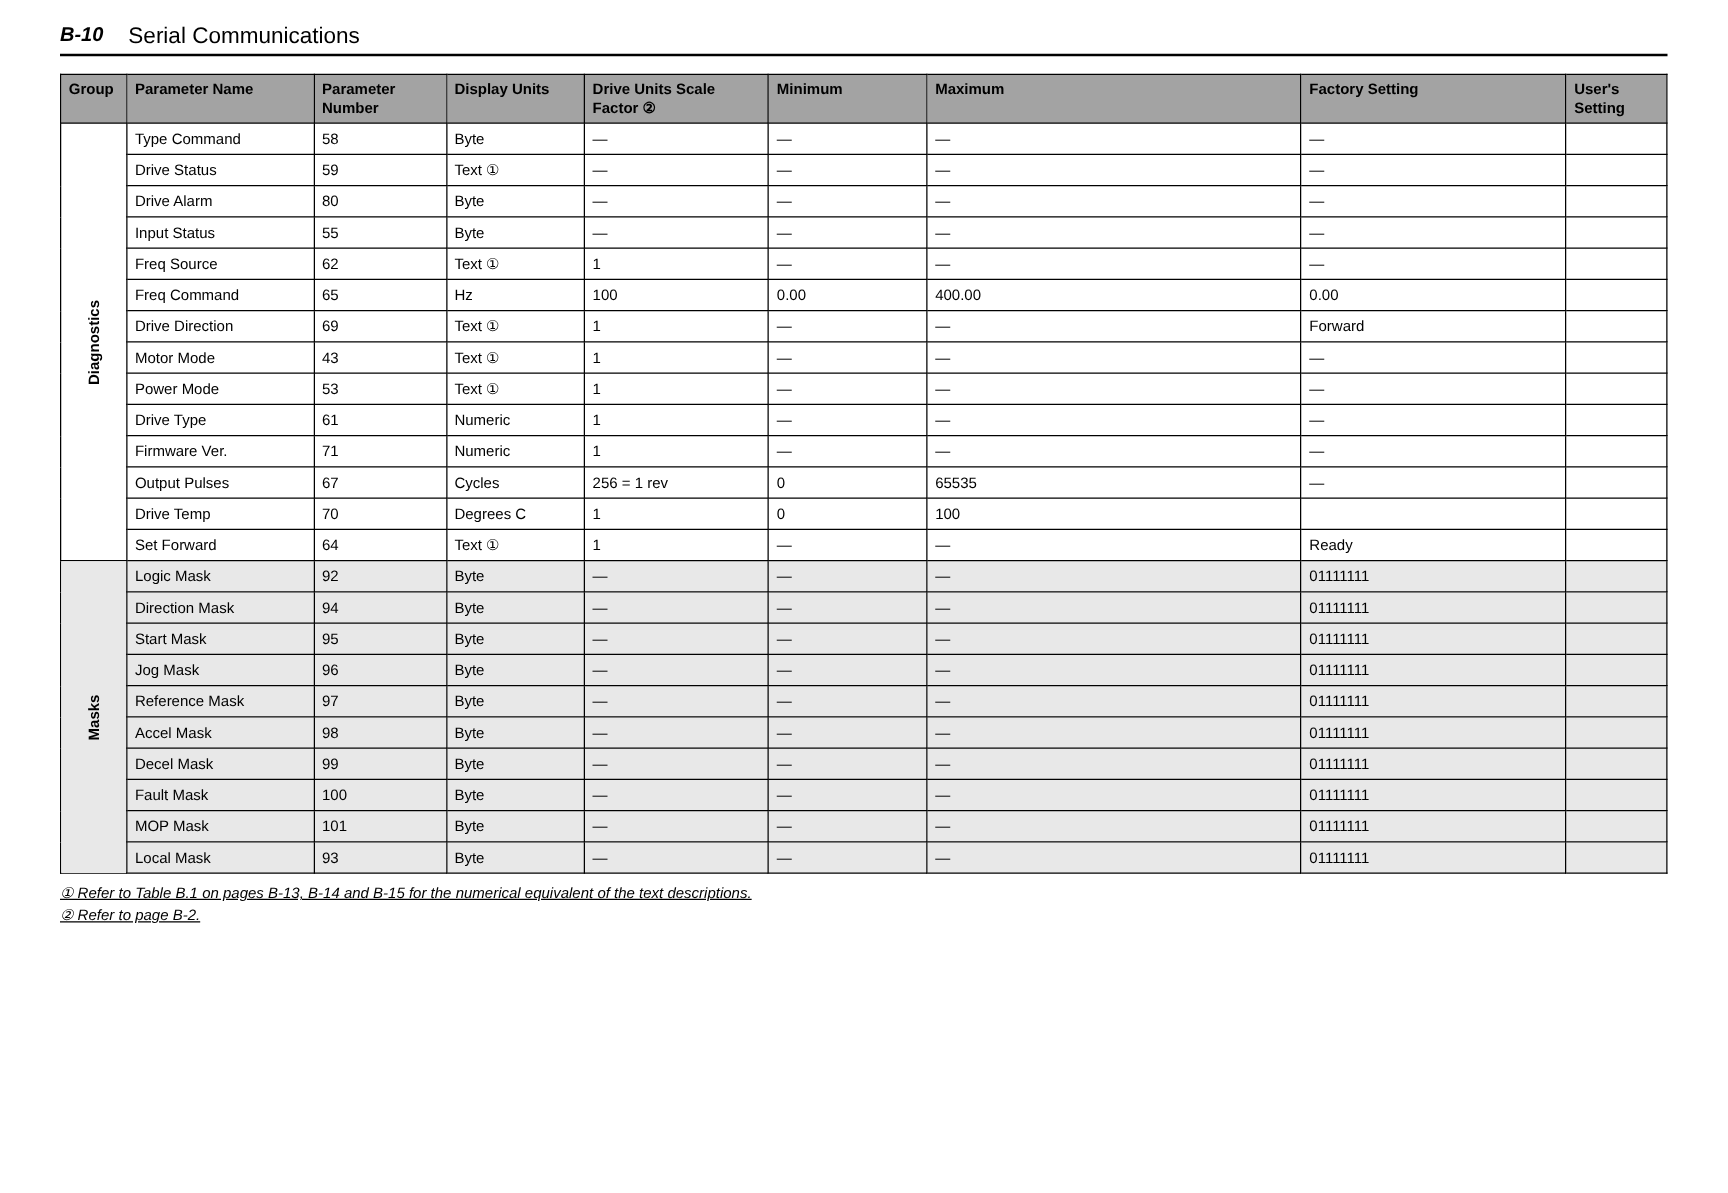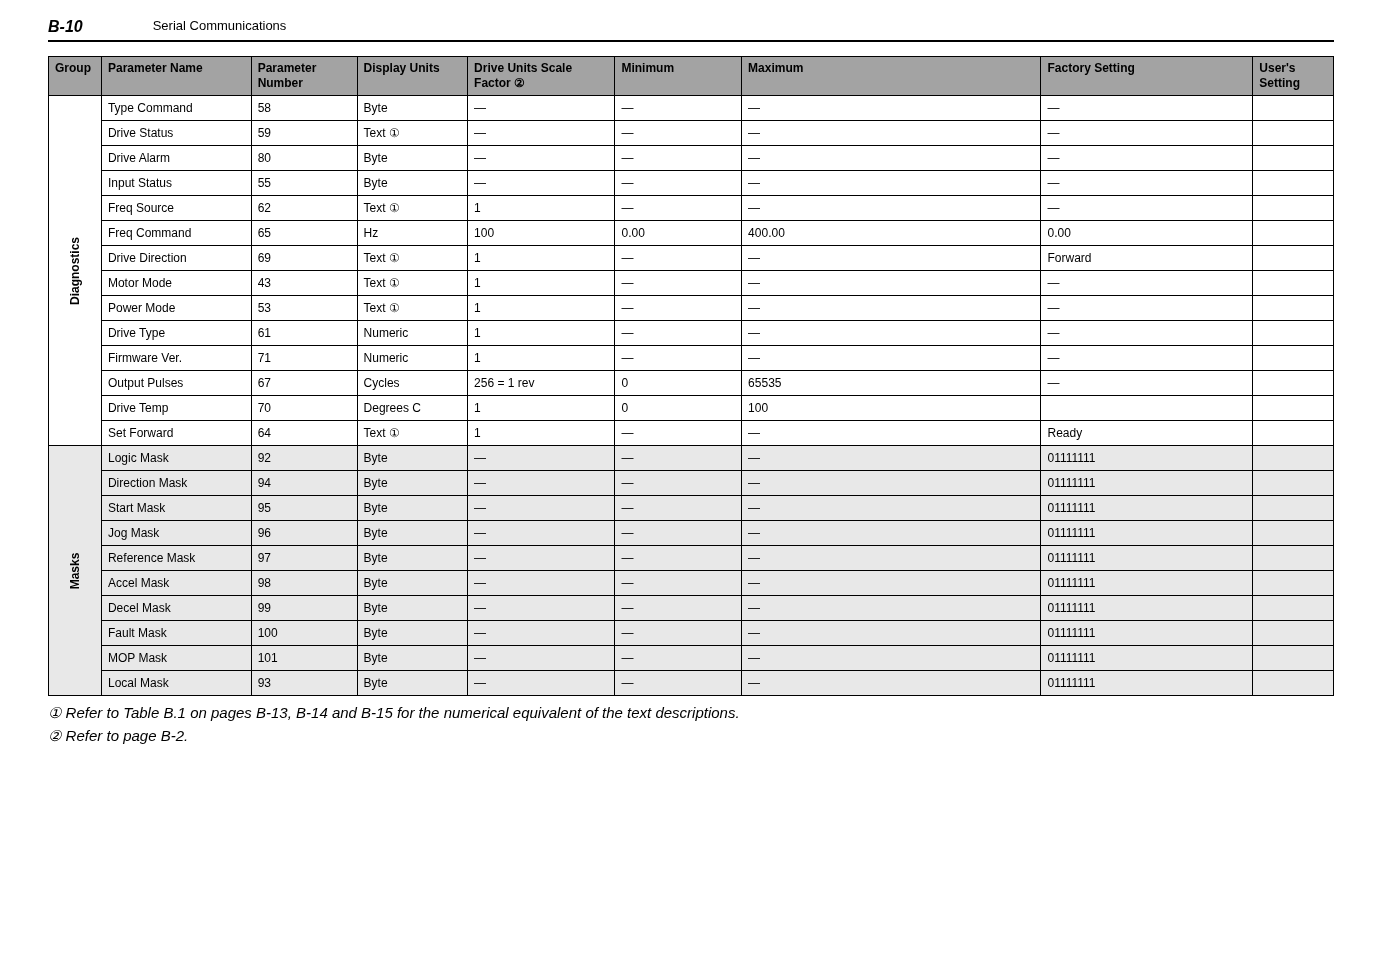--- a/index.html
+++ b/index.html
@@ -11,32 +11,31 @@
     background: #fff;
     width: 1382px;
     height: 954px;
     box-sizing: border-box;
   }
   .page {
     padding: 18px 48px 0 48px;
   }
   .header-line {
     display: flex;
-    align-items: flex-start;
-    gap: 30px;
+    align-items: center;
+    gap: 20px;
     margin-bottom: 4px;
   }
   .page-num {
     font-weight: bold;
     font-style: italic;
     font-size: 16px;
   }
   .header-title {
-    font-size: 13px;
-    margin-left: 40px;
+    font-size: 18px;
   }
   .header-rule {
     border: none;
     border-top: 2px solid #000;
     margin: 2px 0 14px 0;
   }
   .table-caption {
     font-weight: bold;
     font-size: 13px;
     margin-bottom: 4px;
@@ -97,22 +96,23 @@
   }
   tr.grey td {
     background: #e8e8e8;
   }
   td.vgroup.grey-cell {
     background: #e8e8e8;
   }
   .footnotes {
     margin-top: 6px;
     font-style: italic;
-    font-size: 15px;
+    font-size: 12px;
     line-height: 1.5;
+    text-decoration: underline;
   }
 </style>
 </head>
 <body>
 
 <div class="page">
 
   <div class="header-line">
     <span class="page-num">B-10</span>
     <span class="header-title">Serial Communications</span>

